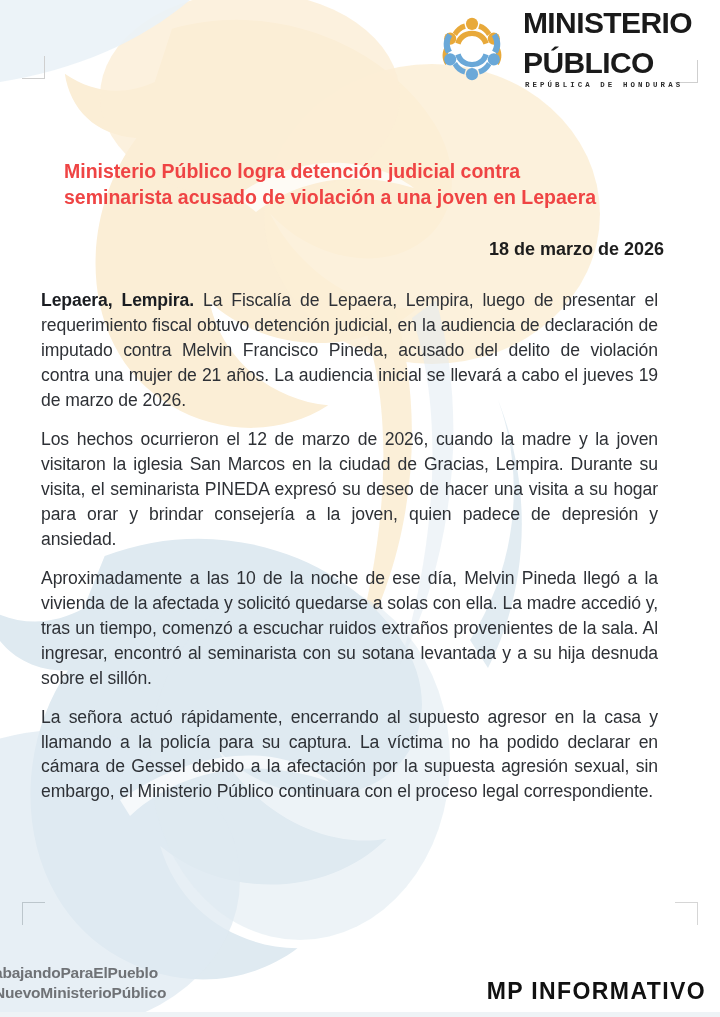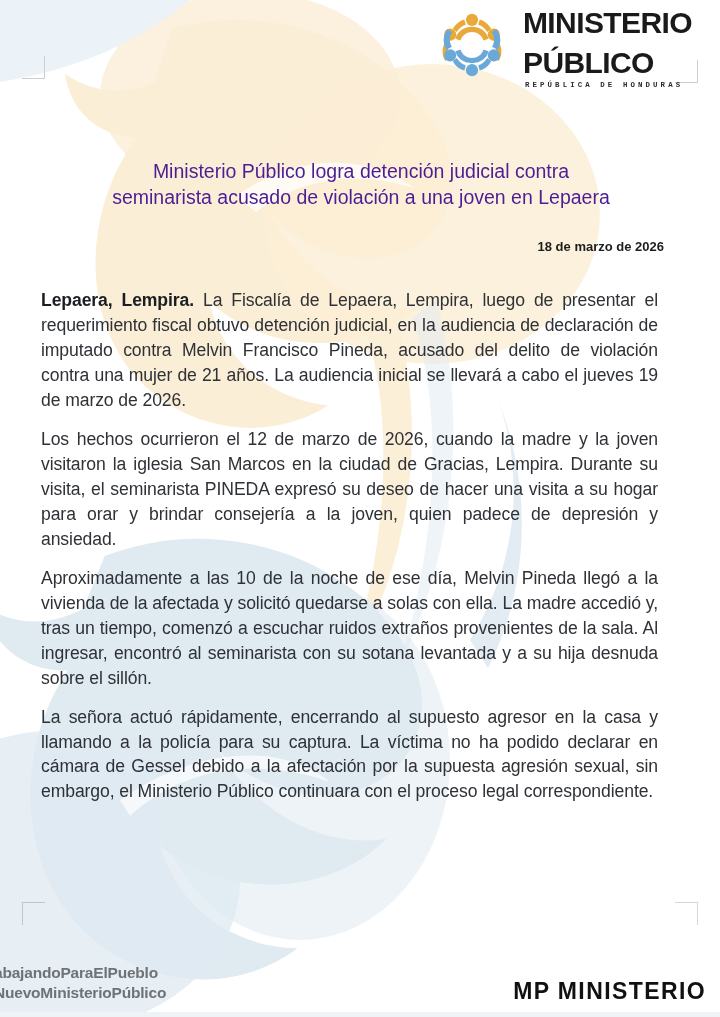--- a/index.html
+++ b/index.html
@@ -46,20 +46,21 @@
   .crop.br { bottom: 92px; right: 22px; border-right: 1.5px solid #d6d6d6; border-top: 1.5px solid #d6d6d6; }
   .crop.tl { transform: scaleX(-1); }
   .crop.bl { transform: scaleX(1); }
 
   
   .header {
     position: absolute;
     top: 8px;
     right: 28px;
     display: flex;
+    align-items: center;
     gap: 14px;
     z-index: 4;
   }
   .logo-mark { width: 74px; height: 74px; flex: 0 0 auto; }
   .logo-text { display: flex; flex-direction: column; line-height: 1; }
   .logo-line1, .logo-line2 {
     font-family: "Liberation Sans", sans-serif;
     font-weight: 700;
     font-size: 30px;
     letter-spacing: -0.6px;
@@ -76,35 +77,34 @@
     padding-left: 2px;
   }
 
   
   .headline {
     position: absolute;
     top: 146px;
     left: 64px;
     width: 594px;
     z-index: 4;
-    text-align: center;
     font-size: 19.5px;
-    font-weight: 400;
+    font-weight: 700;
     line-height: 1.33;
-    color: #4c1d95;
+    color: #ef4444;
   }
   .headline .l2 { display: block; }
 
   
   .dateline {
     position: absolute;
     top: 239px;
     right: 56px;
     z-index: 4;
-    font-size: 13px;
+    font-size: 18px;
     font-weight: 700;
     color: #1d1d1d;
   }
 
   
   .article {
     position: absolute;
     top: 288px;
     left: 41px;
     width: 617px;
@@ -281,17 +281,17 @@
     <p>Los hechos ocurrieron el 12 de marzo de 2026, cuando la madre y la joven visitaron la iglesia San Marcos en la ciudad de Gracias, Lempira. Durante su visita, el seminarista PINEDA expresó su deseo de hacer una visita a su hogar para orar y brindar consejería a la joven, quien padece de depresión y ansiedad.</p>
     <p>Aproximadamente a las 10 de la noche de ese día, Melvin Pineda llegó a la vivienda de la afectada y solicitó quedarse a solas con ella. La madre accedió y, tras un tiempo, comenzó a escuchar ruidos extraños provenientes de la sala. Al ingresar, encontró al seminarista con su sotana levantada y a su hija desnuda sobre el sillón.</p>
     <p>La señora actuó rápidamente, encerrando al supuesto agresor en la casa y llamando a la policía para su captura. La víctima no ha podido declarar en cámara de Gessel debido a la afectación por la supuesta agresión sexual, sin embargo, el Ministerio Público continuara con el proceso legal correspondiente.</p>
   </div>
 
   <div class="footer">
     <div class="footer-hashtags">
       <span>abajandoParaElPueblo</span>
       <span>NuevoMinisterioPúblico</span>
     </div>
-    <div class="footer-brand">MP MINISTERIO</div>
+    <div class="footer-brand">MP INFORMATIVO</div>
     <div class="footer-rule"></div>
   </div>
 
 </div>
 
 </body></html>

